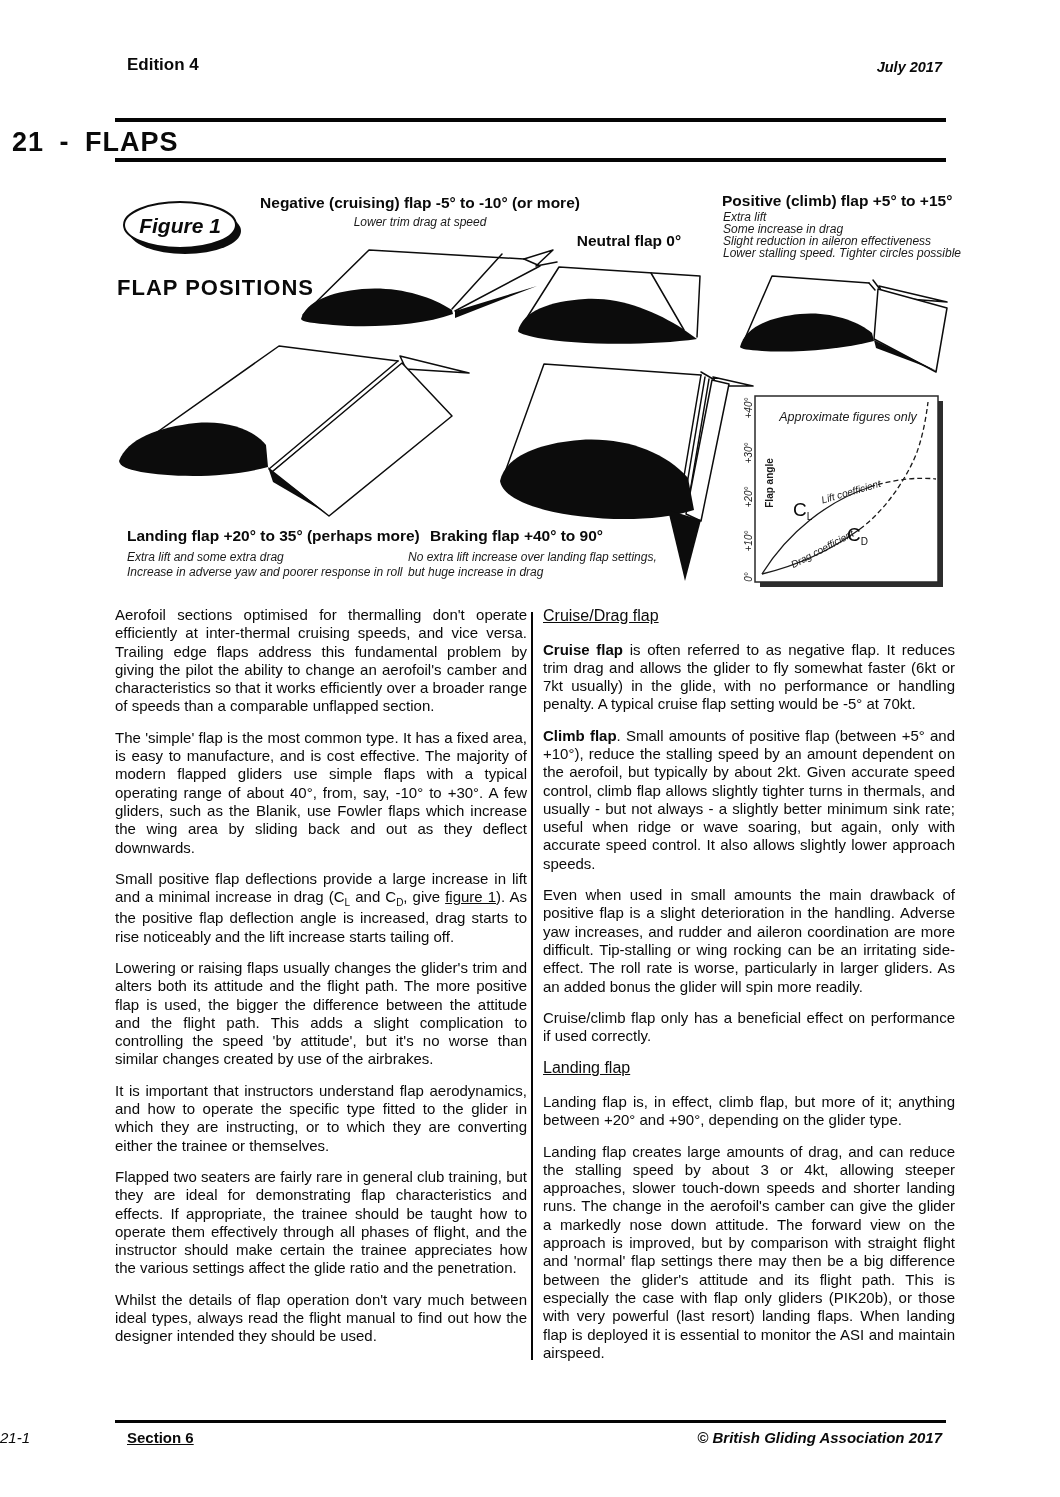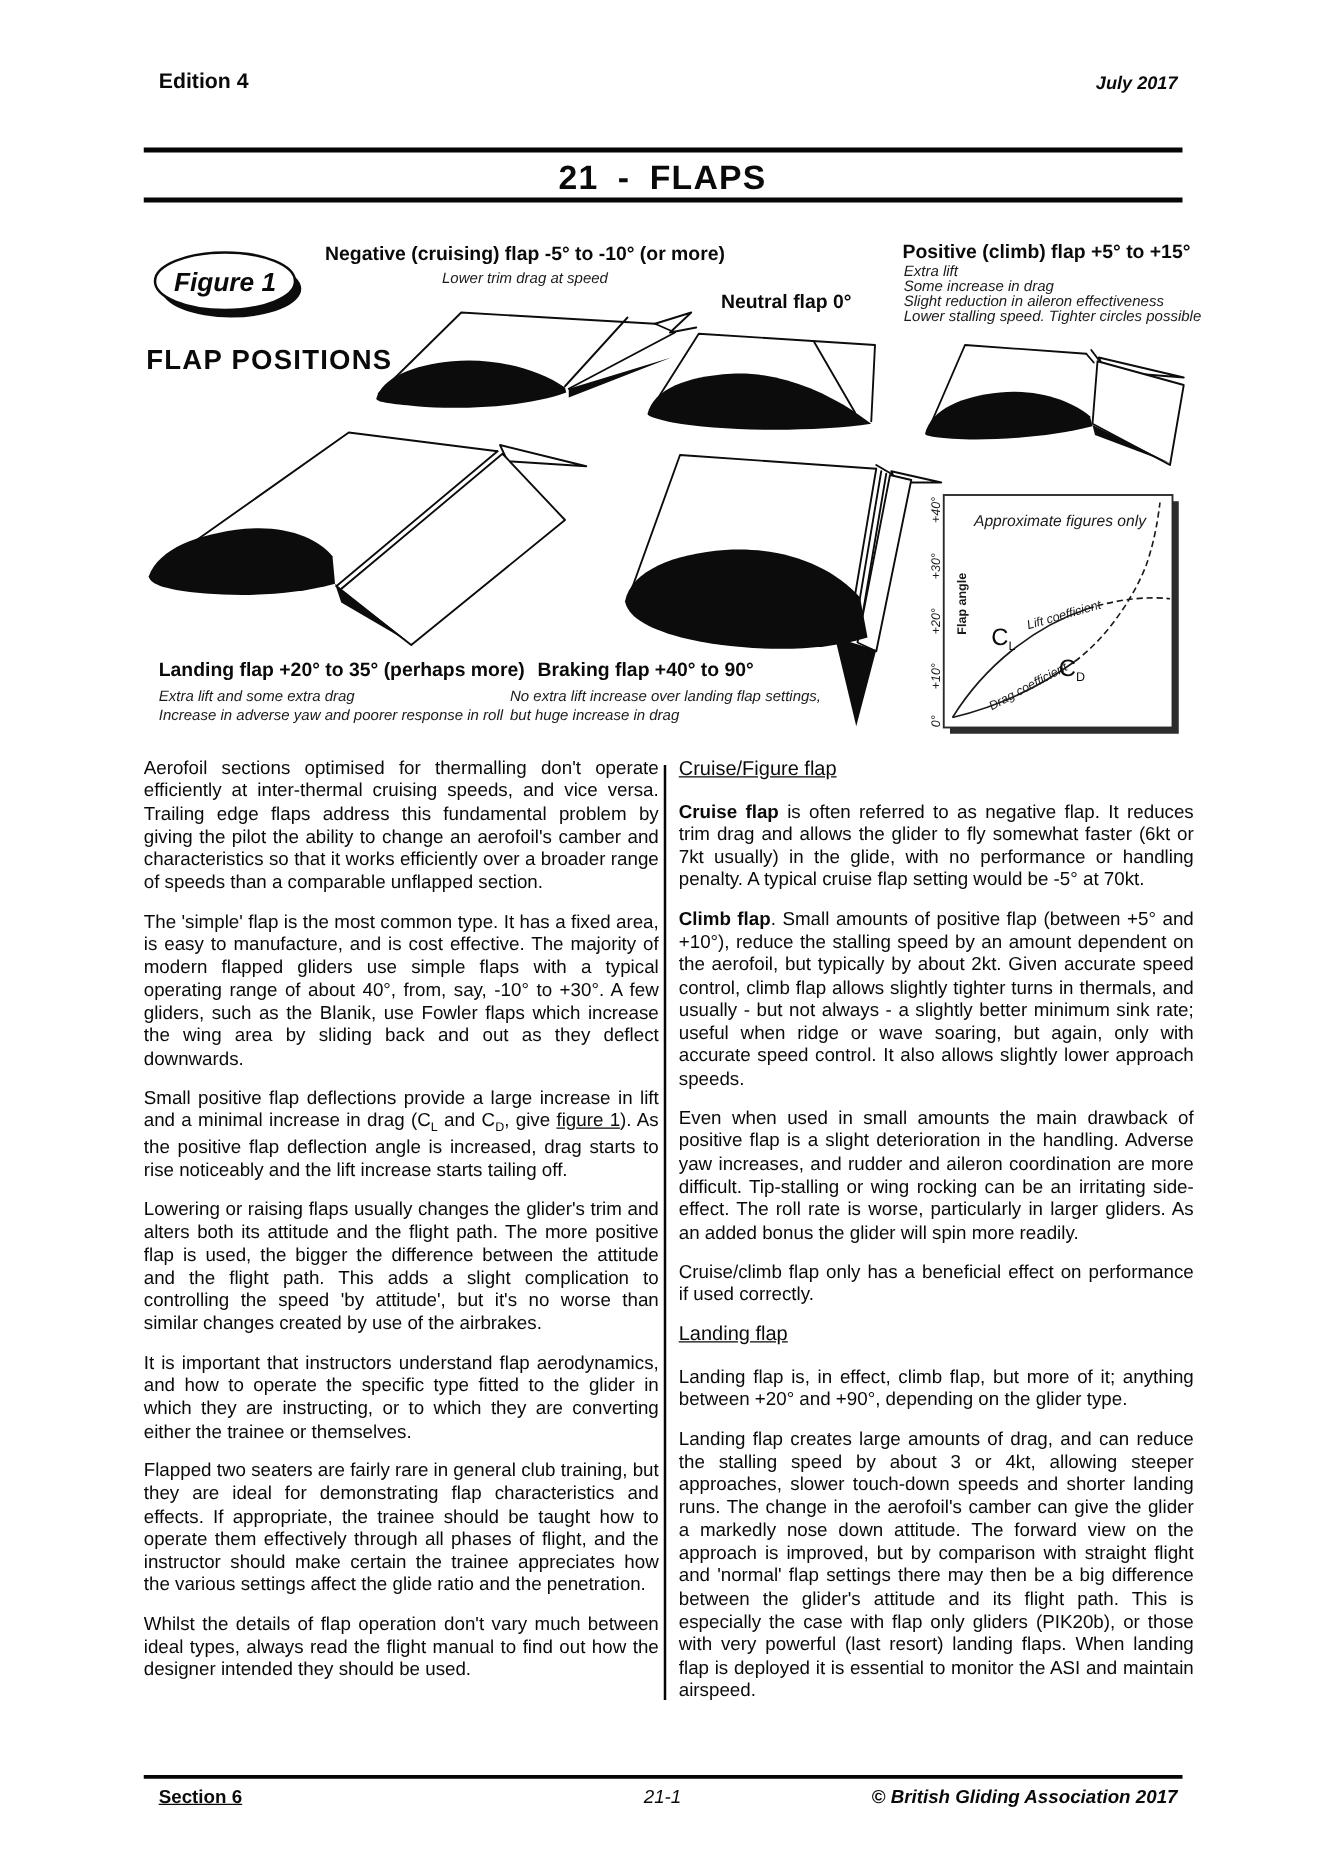--- a/index.html
+++ b/index.html
@@ -4,34 +4,34 @@
 <style>
   html,body{margin:0;padding:0;background:#e8e8e8;}
   .page{position:relative;width:1060px;height:1497px;background:#ffffff;color:#0a0a0a;
         font-family:"Liberation Sans",sans-serif;overflow:hidden;margin:0 auto;}
   .edition{position:absolute;left:127px;top:55px;font-size:17px;font-weight:bold;}
   .date{position:absolute;right:118px;top:59px;font-size:14.5px;font-weight:bold;font-style:italic;}
   .rule{position:absolute;left:115px;width:831px;height:4px;background:#050505;}
   .rule-1{top:118px;}
   .rule-2{top:158px;}
   .rule-footer{top:1420px;height:3px;}
-  h1.title{position:absolute;left:0;right:0;top:127px;margin:0;text-align:center;
+  h1.title{position:absolute;left:12px;right:0;top:127px;margin:0;
            font-size:27px;font-weight:bold;letter-spacing:1px;word-spacing:7px;}
   .figure-svg{position:absolute;left:0;top:180px;width:1060px;height:420px;}
   .col{position:absolute;top:606px;width:412px;font-size:15px;line-height:1.22;text-align:justify;}
   .col-left{left:115px;}
   .col-right{left:543px;}
   .col p{margin:0 0 13px 0;}
   .col-divider{position:absolute;left:531px;top:612px;width:2px;height:748px;background:#050505;}
   .subhead{font-size:16px;font-weight:normal;text-decoration:underline;margin:0 0 15px 0;}
   .subhead.second{margin-top:4px;}
   .sub{font-size:10px;}
   .u{text-decoration:underline;}
   .f-left{position:absolute;left:127px;top:1429px;font-size:15px;font-weight:bold;text-decoration:underline;}
-  .f-center{position:absolute;left:0;right:0;top:1429px;text-align:center;font-size:15px;font-style:italic;}
+  .f-center{position:absolute;left:0;right:0;top:1429px;font-size:15px;font-style:italic;}
   .f-right{position:absolute;right:118px;top:1429px;font-size:15px;font-weight:bold;font-style:italic;}
   .wing{stroke:#0c0c0c;stroke-width:1.5;fill:none;stroke-linejoin:round;stroke-linecap:round;}
   .wing-fill{fill:#0c0c0c;stroke:none;}
   .panel{fill:#ffffff;stroke:#0c0c0c;stroke-width:1.5;stroke-linejoin:round;}
   .cap-bold{font-family:"Liberation Sans",sans-serif;font-weight:bold;font-size:15.5px;fill:#0a0a0a;}
   .cap-note{font-family:"Liberation Sans",sans-serif;font-style:italic;font-size:12px;fill:#1a1a1a;}
   .chart-line{stroke:#1a1a1a;stroke-width:1.3;fill:none;}
   .chart-dash{stroke:#1a1a1a;stroke-width:1.3;fill:none;stroke-dasharray:5 3;}
   .chart-small{font-family:"Liberation Sans",sans-serif;font-style:italic;font-size:10px;fill:#1a1a1a;}
 </style>
@@ -151,21 +151,21 @@
     <p><span>Small positive flap deflections provide a large increase in lift and a minimal increase in drag (C</span><sub class="sub">L</sub><span> and C</span><sub class="sub">D</sub><span>, give </span><span class="u">figure 1</span><span>). As the positive flap deflection angle is increased, drag starts to rise noticeably and the lift increase starts tailing off.</span></p>
     <p>Lowering or raising flaps usually changes the glider's trim and alters both its attitude and the flight path. The more positive flap is used, the bigger the difference between the attitude and the flight path. This adds a slight complication to controlling the speed 'by attitude', but it's no worse than similar changes created by use of the airbrakes.</p>
     <p>It is important that instructors understand flap aerodynamics, and how to operate the specific type fitted to the glider in which they are instructing, or to which they are converting either the trainee or themselves.</p>
     <p>Flapped two seaters are fairly rare in general club training, but they are ideal for demonstrating flap characteristics and effects. If appropriate, the trainee should be taught how to operate them effectively through all phases of flight, and the instructor should make certain the trainee appreciates how the various settings affect the glide ratio and the penetration.</p>
     <p>Whilst the details of flap operation don't vary much between ideal types, always read the flight manual to find out how the designer intended they should be used.</p>
   </div>
 
   <div class="col-divider"></div>
 
   <div class="col col-right">
-    <h2 class="subhead">Cruise/Figure flap</h2>
+    <h2 class="subhead">Cruise/Drag flap</h2>
     <p><b>Cruise flap</b><span> is often referred to as negative flap. It reduces trim drag and allows the glider to fly somewhat faster (6kt or 7kt usually) in the glide, with no performance or handling penalty. A typical cruise flap setting would be -5° at 70kt.</span></p>
     <p><b>Climb flap</b><span>. Small amounts of positive flap (between +5° and +10°), reduce the stalling speed by an amount dependent on the aerofoil, but typically by about 2kt. Given accurate speed control, climb flap allows slightly tighter turns in thermals, and usually - but not always - a slightly better minimum sink rate; useful when ridge or wave soaring, but again, only with accurate speed control. It also allows slightly lower approach speeds.</span></p>
     <p>Even when used in small amounts the main drawback of positive flap is a slight deterioration in the handling. Adverse yaw increases, and rudder and aileron coordination are more difficult. Tip-stalling or wing rocking can be an irritating side-effect. The roll rate is worse, particularly in larger gliders. As an added bonus the glider will spin more readily.</p>
     <p>Cruise/climb flap only has a beneficial effect on performance if used correctly.</p>
     <h2 class="subhead second">Landing flap</h2>
     <p>Landing flap is, in effect, climb flap, but more of it; anything between +20° and +90°, depending on the glider type.</p>
     <p>Landing flap creates large amounts of drag, and can reduce the stalling speed by about 3 or 4kt, allowing steeper approaches, slower touch-down speeds and shorter landing runs. The change in the aerofoil's camber can give the glider a markedly nose down attitude. The forward view on the approach is improved, but by comparison with straight flight and 'normal' flap settings there may then be a big difference between the glider's attitude and its flight path. This is especially the case with flap only gliders (PIK20b), or those with very powerful (last resort) landing flaps. When landing flap is deployed it is essential to monitor the ASI and maintain airspeed.</p>
   </div>
 
   <div class="rule rule-footer"></div>

